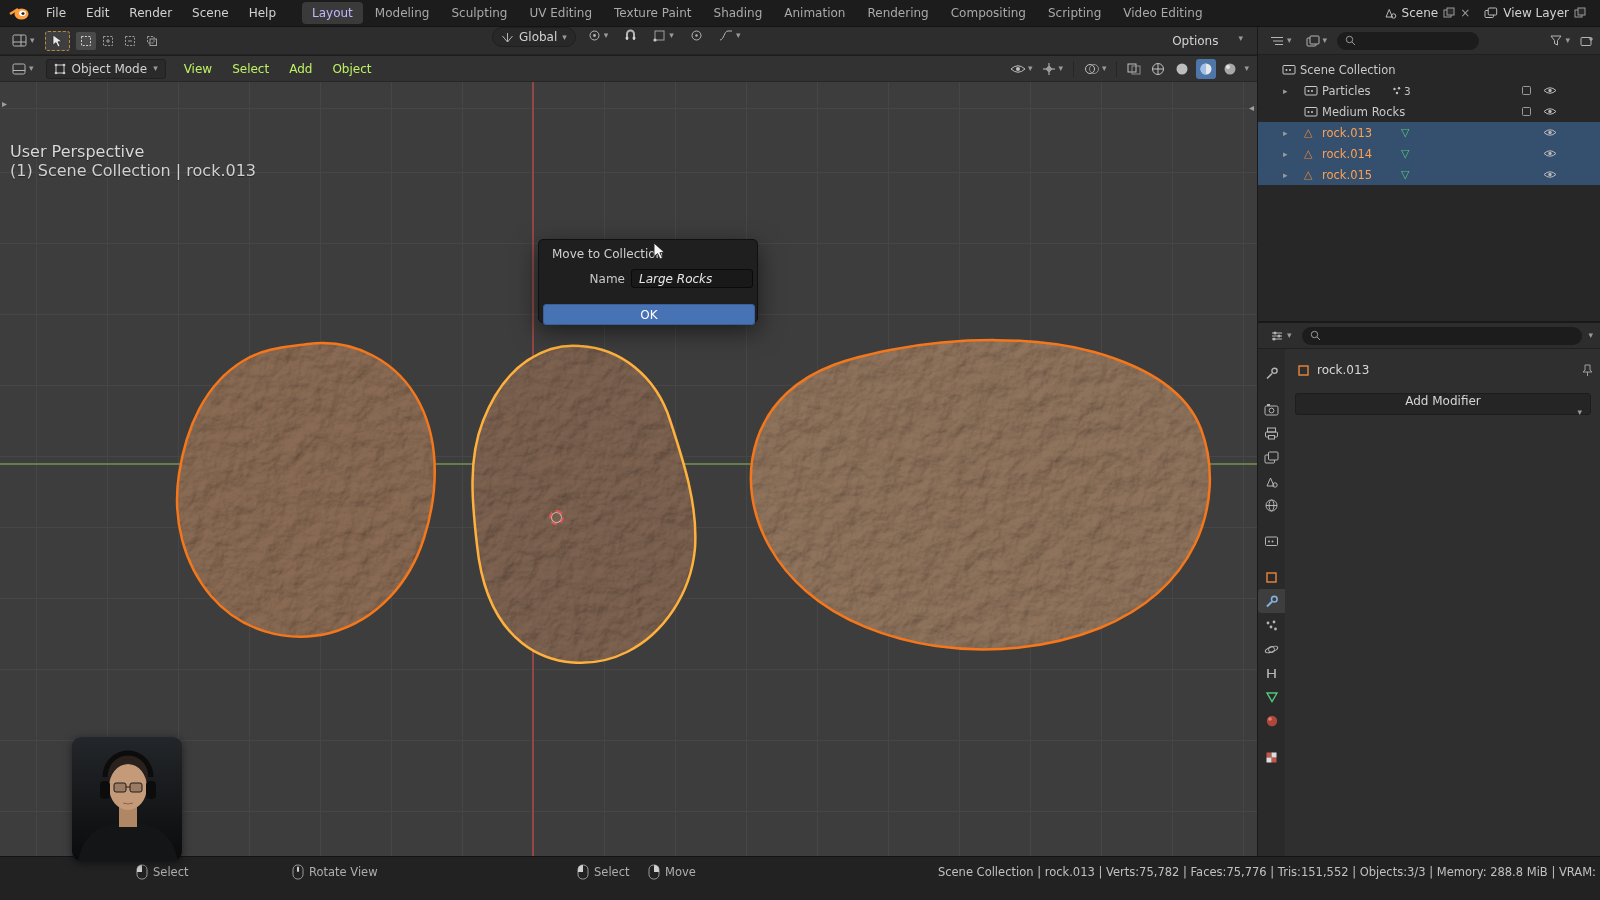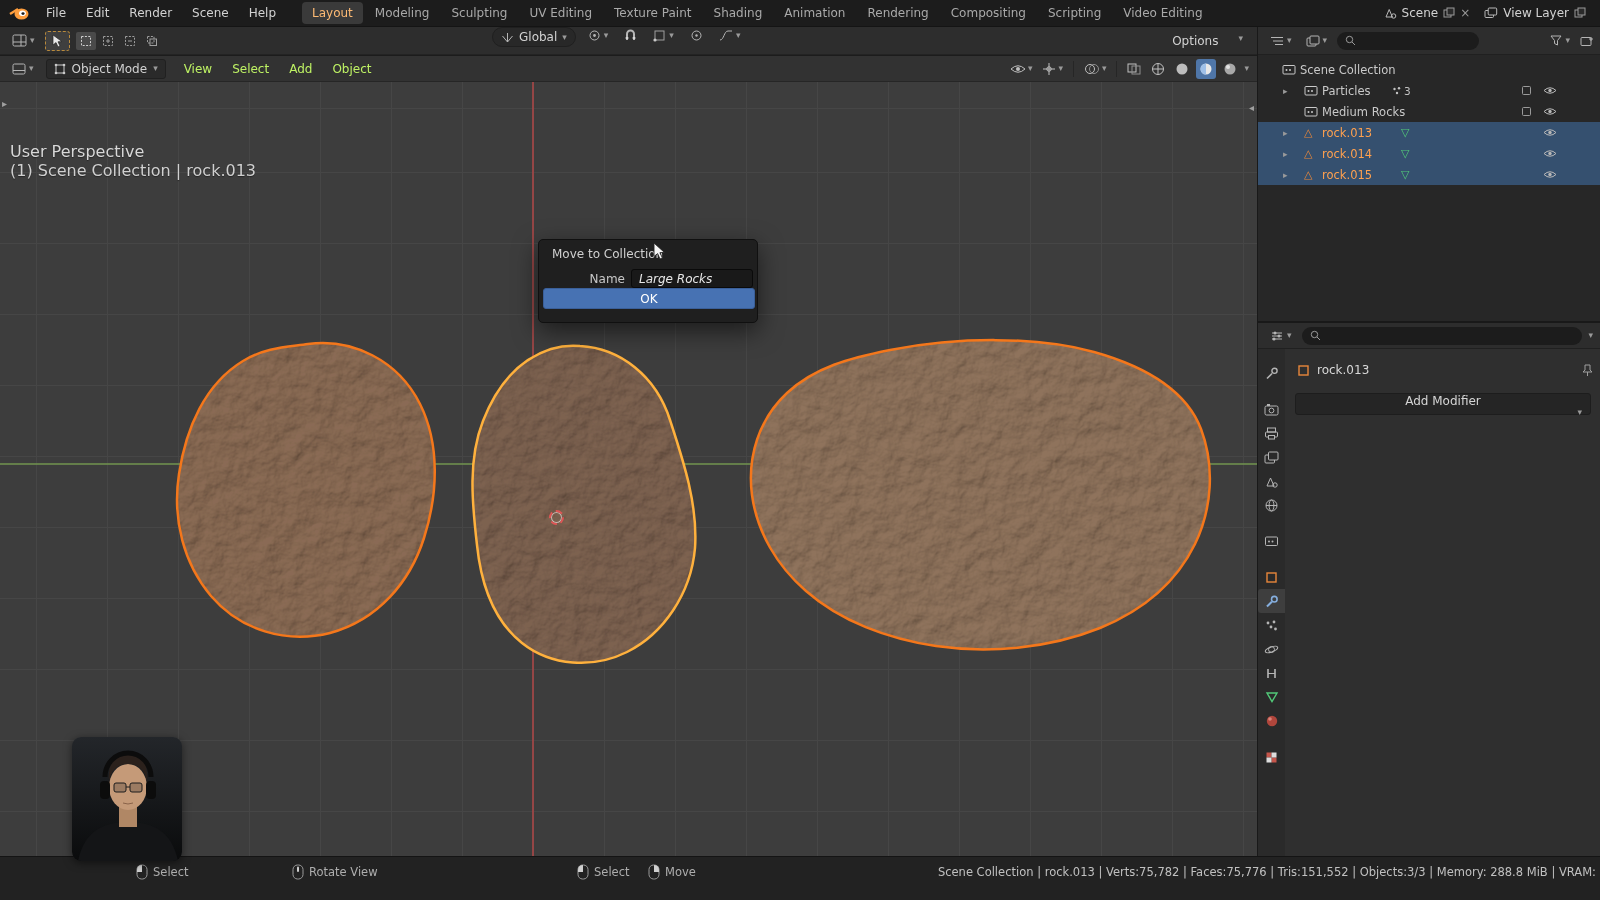--- a/index.html
+++ b/index.html
@@ -5,21 +5,21 @@
   *{margin:0;padding:0;box-sizing:border-box;}
   body{background:#111;font-family:"DejaVu Sans",sans-serif;}
   #app{position:relative;width:1600px;height:900px;overflow:hidden;background:#1c1c1c;color:#d2d2d2;font-size:12px;}
   svg{display:block;}
   .chev{color:#9a9a9a;font-size:9px;line-height:1;}
   
   #topbar{position:absolute;left:0;top:0;width:1600px;height:27px;background:#1c1c1c;display:flex;align-items:center;padding:0 8px;gap:2px;border-bottom:1px solid #141414;}
   .menu{padding:3px 10px;border-radius:3px;color:#d2d2d2;cursor:default;}
   #tabs{display:flex;align-items:center;gap:2px;margin-left:14px;}
   .tab{padding:4px 10px;border-radius:4px;color:#a9a9a9;}
-  .tab.active{background:#3a3a3a;color:#fdba74;}
+  .tab.active{background:#3a3a3a;color:#c4b5fd;}
   .tb-cluster{display:flex;align-items:center;gap:5px;padding:2px 6px;border-radius:3px;}
   #scene-cluster{margin-left:auto;}
   .tb-x{color:#9a9a9a;font-size:12px;line-height:1;}
   
   #toolrow{position:absolute;left:0;top:27px;width:1257px;height:28px;background:#2d2d2d;border-bottom:1px solid #232323;display:flex;align-items:center;padding:0 8px;gap:6px;}
   .tool-btn{display:flex;align-items:center;gap:3px;padding:2px 4px;border-radius:3px;}
   #active-tool{border:1px dashed #b98a3c;background:#3f3f3f;padding:2px 5px;border-radius:3px;}
   .selmode{width:20px;height:18px;border-radius:2px;display:flex;align-items:center;justify-content:center;}
   .selmode.on{background:#4a4a4a;}
   #toolrow-center{position:absolute;left:492px;top:0;height:20px;display:flex;align-items:flex-start;gap:8px;}
@@ -42,21 +42,21 @@
   #axis-red{position:absolute;left:532px;top:0;width:2px;height:774px;background:rgba(163,70,70,.85);}
   #axis-green{position:absolute;left:0;top:381px;width:1257px;height:2px;background:rgba(110,143,78,.8);}
   .vp-label{position:absolute;left:10px;color:#d8d8d8;font-size:16px;text-shadow:0 1px 1px rgba(0,0,0,.4);margin-top:48px;}
   #vp-l1{top:12px;} #vp-l2{top:31px;color:#d0d0d0;}
   #rocks{position:absolute;left:0;top:0;}
   #cursor3d{position:absolute;left:549px;top:428px;width:15px;height:15px;border-radius:50%;border:2px dashed #e05555;box-shadow:inset 0 0 0 1px rgba(255,255,255,.55);}
   .edge-arrow{position:absolute;color:#9f9f9f;font-size:10px;}
   
   #dialog{position:absolute;left:538px;top:157px;width:220px;height:84px;background:#1f1f1f;border:1px solid #101010;border-radius:5px;box-shadow:0 8px 24px rgba(0,0,0,.55);z-index:30;padding:7px 4px 4px 4px;}
   #dlg-title{color:#cfcfcf;padding-left:9px;margin-bottom:8px;}
-  .dlg-row{display:flex;align-items:center;margin-bottom:0;}
+  .dlg-row{display:flex;align-items:center;margin-bottom:16px;}
   .dlg-row label{width:84px;text-align:right;margin-right:6px;color:#c7c7c7;}
   .dlg-row input{width:122px;height:19px;background:#191919;border:1px solid #0a0a0a;border-radius:3px;color:#e8e8e8;font-size:12px;font-family:"DejaVu Sans",sans-serif;padding:0 7px;outline:none;font-style:italic;}
   #dlg-ok{display:block;width:212px;height:21px;background:#4772b3;border:1px solid #3a5f99;border-radius:3px;color:#fff;font-size:12px;font-family:"DejaVu Sans",sans-serif;}
   #mouse-cursor{position:absolute;left:653px;top:160px;z-index:35;}
   
   #rightpanel{position:absolute;left:1257px;top:27px;width:343px;height:829px;background:#272727;border-left:1px solid #191919;}
   #outliner-header{position:absolute;left:0;top:0;width:343px;height:28px;background:#2d2d2d;border-bottom:1px solid #202020;display:flex;align-items:center;padding:0 8px;gap:6px;}
   .searchbox{display:flex;align-items:center;gap:5px;background:#1c1c1c;border-radius:9px;height:18px;padding:0 8px;}
   #outliner{position:absolute;left:0;top:28px;width:343px;height:266px;background:#272727;padding-top:4px;}
   .orow{position:relative;height:21px;display:flex;align-items:center;font-size:11.5px;color:#c9c9c9;}

